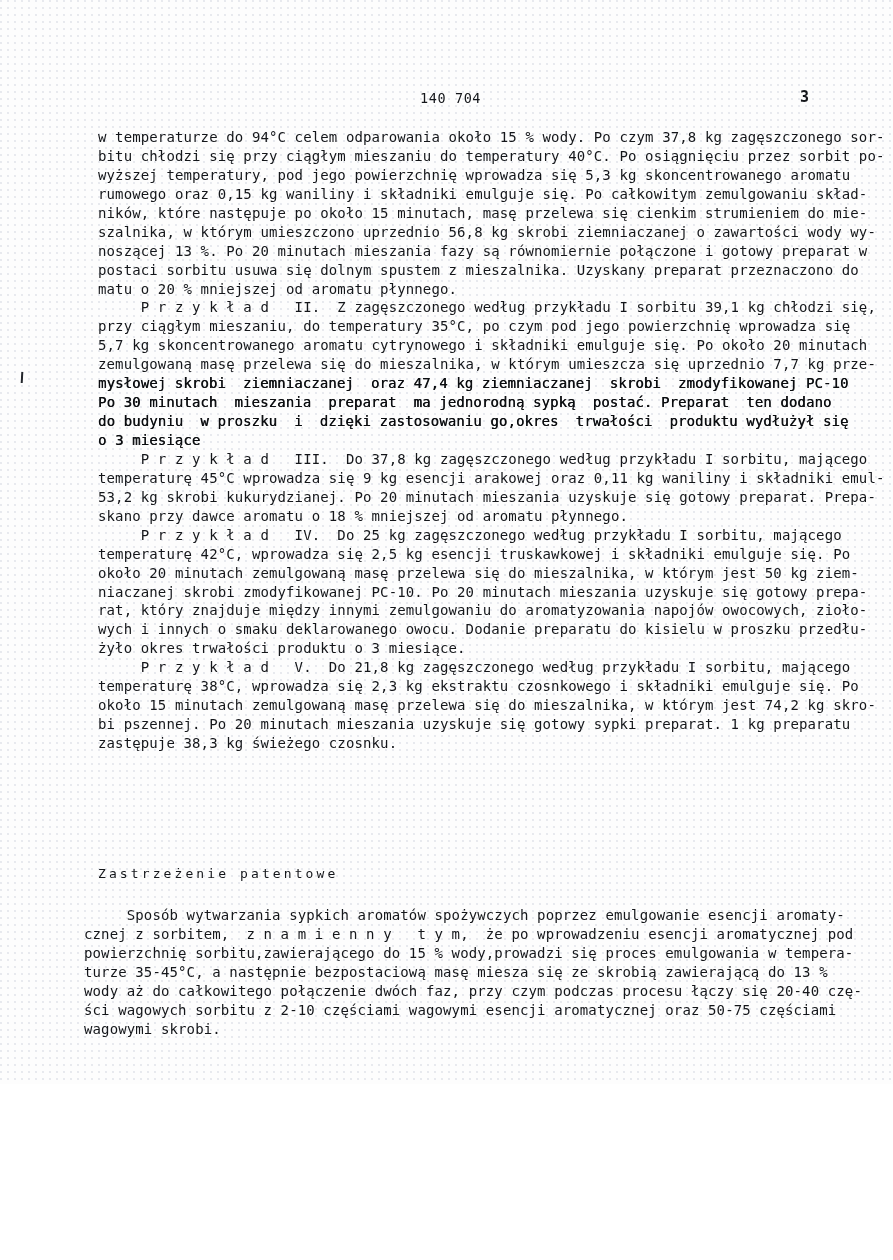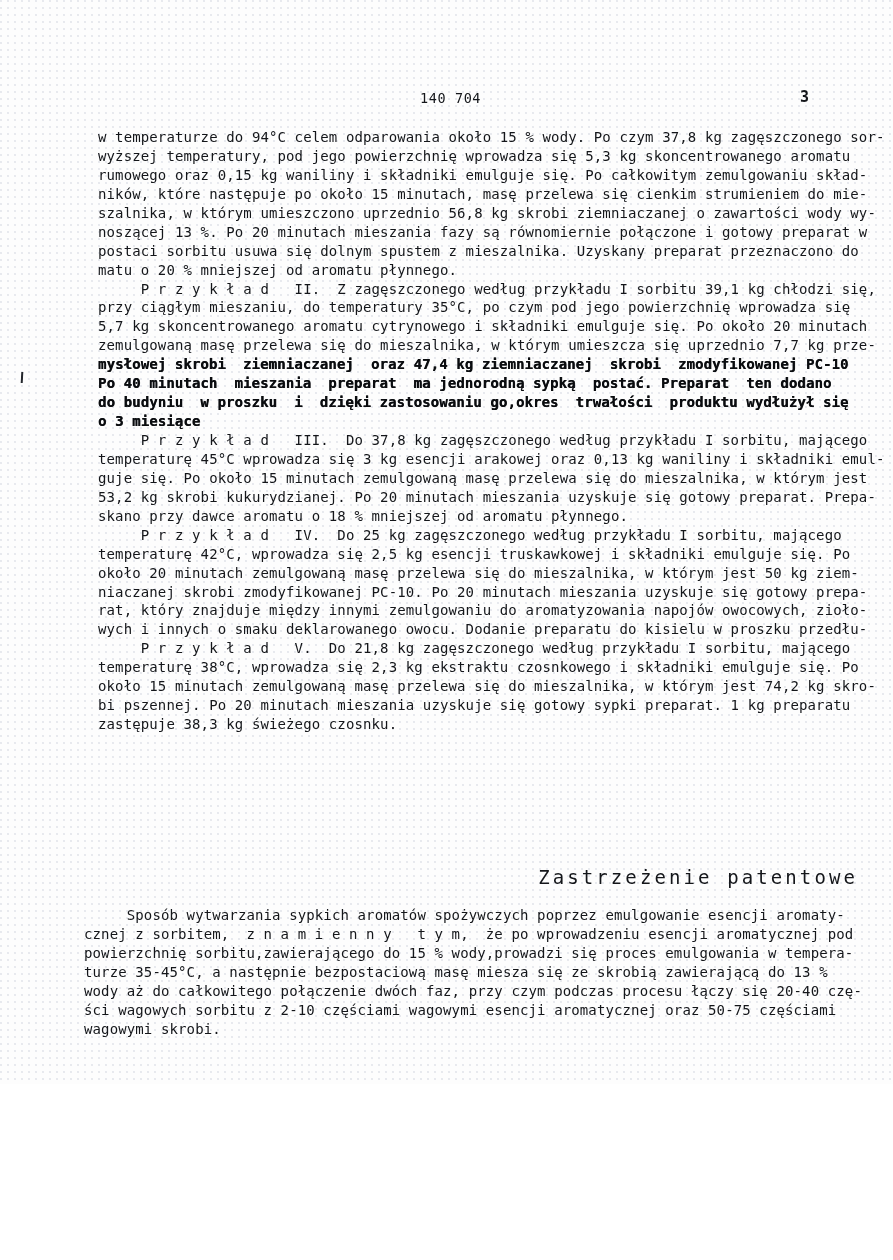--- a/index.html
+++ b/index.html
@@ -73,34 +73,34 @@
   .line {
     font-size: 14px;
     line-height: 18.95px;
     letter-spacing: 0.12px;
     white-space: pre;
     height: 18.95px;
   }
 
   
   .line.ink {
-    font-weight: bold;
+    font-weight: normal;
     letter-spacing: 0.1px;
     color: #0a0c0f;
     text-shadow: 0.35px 0 0 rgba(10,12,15,0.9);
   }
 
   
   .claims-heading {
     position: absolute;
     left: 98px;
     top: 866px;
     width: 760px;
-    text-align: right;
-    font-size: 19px;
+    text-align: left;
+    font-size: 13px;
     letter-spacing: 3.1px;
     white-space: pre;
   }
 
   .claims {
     position: absolute;
     left: 84px;
     top: 906px;
     width: 760px;
   }
@@ -114,55 +114,56 @@
     <div class="doc-number">140 704</div>
     <div class="page-number">3</div>
   </div>
 
   <div class="margin-tick"></div>
 
   <div class="body">
 
     <div>
       <div class="line">w temperaturze do 94°C celem odparowania około 15 % wody. Po czym 37,8 kg zagęszczonego sor-</div>
+      <div class="line">bitu chłodzi się przy ciągłym mieszaniu do temperatury 40°C. Po osiągnięciu przez sorbit po-</div>
       <div class="line">wyższej temperatury, pod jego powierzchnię wprowadza się 5,3 kg skoncentrowanego aromatu</div>
       <div class="line">rumowego oraz 0,15 kg waniliny i składniki emulguje się. Po całkowitym zemulgowaniu skład-</div>
       <div class="line">ników, które następuje po około 15 minutach, masę przelewa się cienkim strumieniem do mie-</div>
       <div class="line">szalnika, w którym umieszczono uprzednio 56,8 kg skrobi ziemniaczanej o zawartości wody wy-</div>
       <div class="line">noszącej 13 %. Po 20 minutach mieszania fazy są równomiernie połączone i gotowy preparat w</div>
       <div class="line">postaci sorbitu usuwa się dolnym spustem z mieszalnika. Uzyskany preparat przeznaczono do</div>
       <div class="line">matu o 20 % mniejszej od aromatu płynnego.</div>
     </div>
 
     <div>
       <div class="line">     P r z y k ł a d   II.  Z zagęszczonego według przykładu I sorbitu 39,1 kg chłodzi się,</div>
       <div class="line">przy ciągłym mieszaniu, do temperatury 35°C, po czym pod jego powierzchnię wprowadza się</div>
       <div class="line">5,7 kg skoncentrowanego aromatu cytrynowego i składniki emulguje się. Po około 20 minutach</div>
       <div class="line">zemulgowaną masę przelewa się do mieszalnika, w którym umieszcza się uprzednio 7,7 kg prze-</div>
       <div class="line ink">mysłowej skrobi  ziemniaczanej  oraz 47,4 kg ziemniaczanej  skrobi  zmodyfikowanej PC-10</div>
-      <div class="line ink">Po 40 minutach  mieszania  preparat  ma jednorodną sypką  postać. Preparat  ten dodano</div>
+      <div class="line ink">Po 30 minutach  mieszania  preparat  ma jednorodną sypką  postać. Preparat  ten dodano</div>
       <div class="line ink">do budyniu  w proszku  i  dzięki zastosowaniu go,okres  trwałości  produktu wydłużył się</div>
       <div class="line ink">o 3 miesiące</div>
     </div>
 
     <div>
       <div class="line">     P r z y k ł a d   III.  Do 37,8 kg zagęszczonego według przykładu I sorbitu, mającego</div>
-      <div class="line">temperaturę 45°C wprowadza się 3 kg esencji arakowej oraz 0,13 kg waniliny i składniki emul-</div>
-      <div class="line">guje się. Po około 15 minutach zemulgowaną masę przelewa się do mieszalnika, w którym jest</div>
+      <div class="line">temperaturę 45°C wprowadza się 9 kg esencji arakowej oraz 0,11 kg waniliny i składniki emul-</div>
       <div class="line">53,2 kg skrobi kukurydzianej. Po 20 minutach mieszania uzyskuje się gotowy preparat. Prepa-</div>
       <div class="line">skano przy dawce aromatu o 18 % mniejszej od aromatu płynnego.</div>
     </div>
 
     <div>
       <div class="line">     P r z y k ł a d   IV.  Do 25 kg zagęszczonego według przykładu I sorbitu, mającego</div>
       <div class="line">temperaturę 42°C, wprowadza się 2,5 kg esencji truskawkowej i składniki emulguje się. Po</div>
       <div class="line">około 20 minutach zemulgowaną masę przelewa się do mieszalnika, w którym jest 50 kg ziem-</div>
       <div class="line">niaczanej skrobi zmodyfikowanej PC-10. Po 20 minutach mieszania uzyskuje się gotowy prepa-</div>
       <div class="line">rat, który znajduje między innymi zemulgowaniu do aromatyzowania napojów owocowych, zioło-</div>
       <div class="line">wych i innych o smaku deklarowanego owocu. Dodanie preparatu do kisielu w proszku przedłu-</div>
+      <div class="line">żyło okres trwałości produktu o 3 miesiące.</div>
     </div>
 
     <div>
       <div class="line">     P r z y k ł a d   V.  Do 21,8 kg zagęszczonego według przykładu I sorbitu, mającego</div>
       <div class="line">temperaturę 38°C, wprowadza się 2,3 kg ekstraktu czosnkowego i składniki emulguje się. Po</div>
       <div class="line">około 15 minutach zemulgowaną masę przelewa się do mieszalnika, w którym jest 74,2 kg skro-</div>
       <div class="line">bi pszennej. Po 20 minutach mieszania uzyskuje się gotowy sypki preparat. 1 kg preparatu</div>
       <div class="line">zastępuje 38,3 kg świeżego czosnku.</div>
     </div>
 

